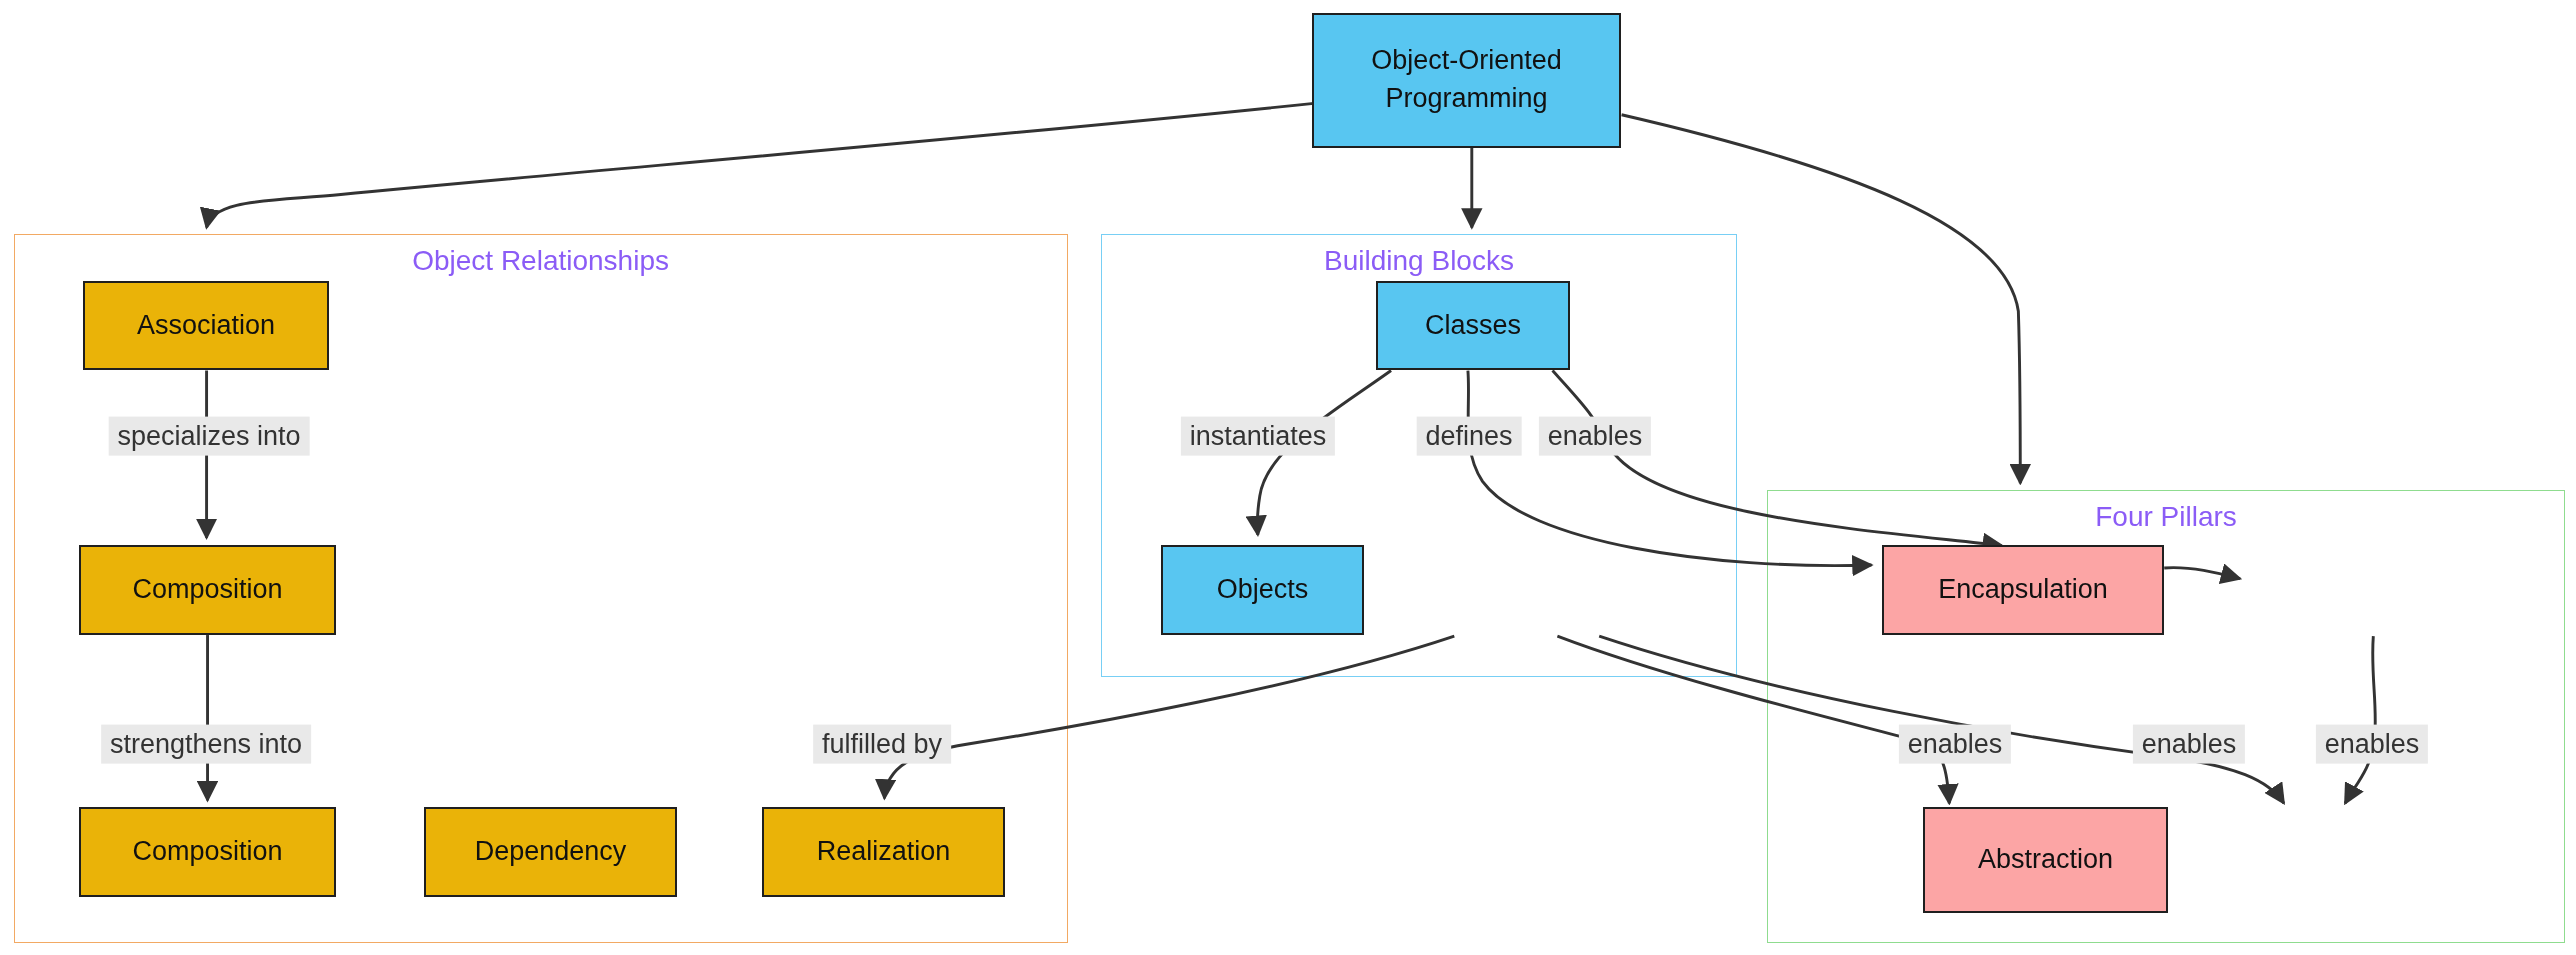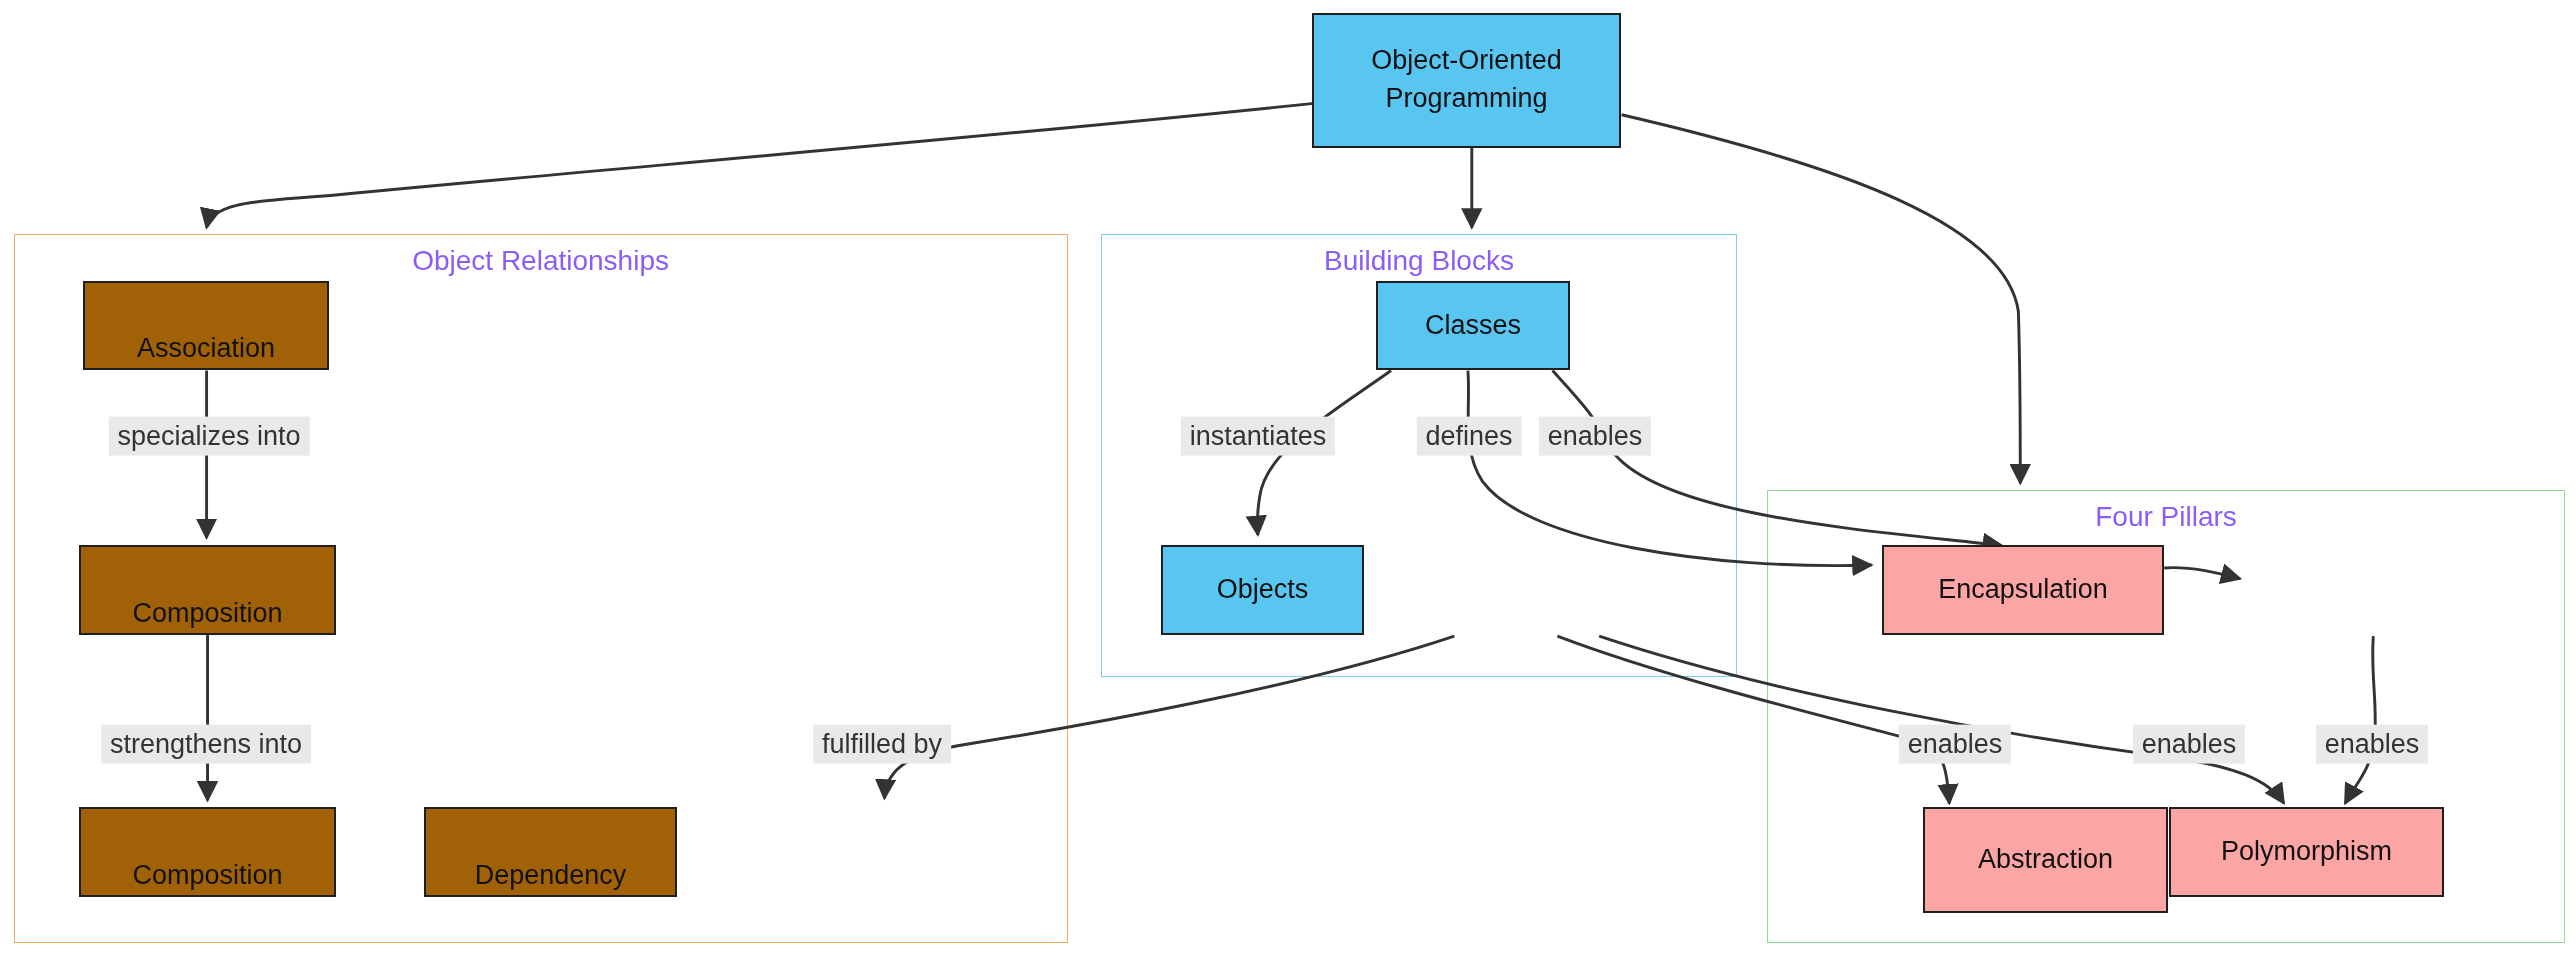--- a/index.html
+++ b/index.html
@@ -24,21 +24,21 @@
   .edge{stroke:#333333;stroke-width:3;fill:none;}
   
   .node{
     position:absolute;box-sizing:border-box;
     border:2.9px solid #1f1f1f;
     display:flex;align-items:center;justify-content:center;
     font-size:27px;color:#111;text-align:center;line-height:1.4;
     padding:0 11.7px;
   }
   .node.blue{background:#58c6f1;}
-  .node.orange{background:#a16207;align-items:flex-end;}
+  .node.orange{background:#eab308;}
   .node.green{background:#fca5a5;}
   
   .edge-label{
     position:absolute;transform:translate(-50%,-50%);
     background:#e9e9e9;color:#333;
     font-size:27px;padding:3.9px 8.8px;white-space:nowrap;
   }
 </style>
 </head>
 <body>
@@ -85,36 +85,36 @@
     </div>
   <div class="node orange" style="left:79px;top:545px;width:257px;height:90px;">
       <span>Composition</span>
     </div>
   <div class="node orange" style="left:79px;top:807px;width:257px;height:90px;">
       <span>Composition</span>
     </div>
   <div class="node orange" style="left:424px;top:807px;width:253px;height:90px;">
       <span>Dependency</span>
     </div>
+  <div class="node orange" style="left:762px;top:807px;width:243px;height:90px;">
+      <span>Realization</span>
+    </div>
 
   <div class="node blue" style="left:1376px;top:281px;width:194px;height:89px;">
       <span>Classes</span>
     </div>
   <div class="node blue" style="left:1161px;top:545px;width:203px;height:90px;">
       <span>Objects</span>
     </div>
 
   <div class="node green" style="left:1882px;top:545px;width:282px;height:90px;">
       <span>Encapsulation</span>
     </div>
   <div class="node green" style="left:1923px;top:807px;width:245px;height:106px;">
       <span>Abstraction</span>
-    </div>
-  <div class="node green" style="left:2169px;top:807px;width:275px;height:90px;">
-      <span>Polymorphism</span>
     </div>
 
   <div class="edge-label" style="left:209px;top:436px;">specializes into</div>
   <div class="edge-label" style="left:206px;top:744px;">strengthens into</div>
   <div class="edge-label" style="left:882px;top:744px;">fulfilled by</div>
   <div class="edge-label" style="left:1258px;top:436px;">instantiates</div>
   <div class="edge-label" style="left:1469px;top:436px;">defines</div>
   <div class="edge-label" style="left:1595px;top:436px;">enables</div>
   <div class="edge-label" style="left:1955px;top:744px;">enables</div>
   <div class="edge-label" style="left:2189px;top:744px;">enables</div>

